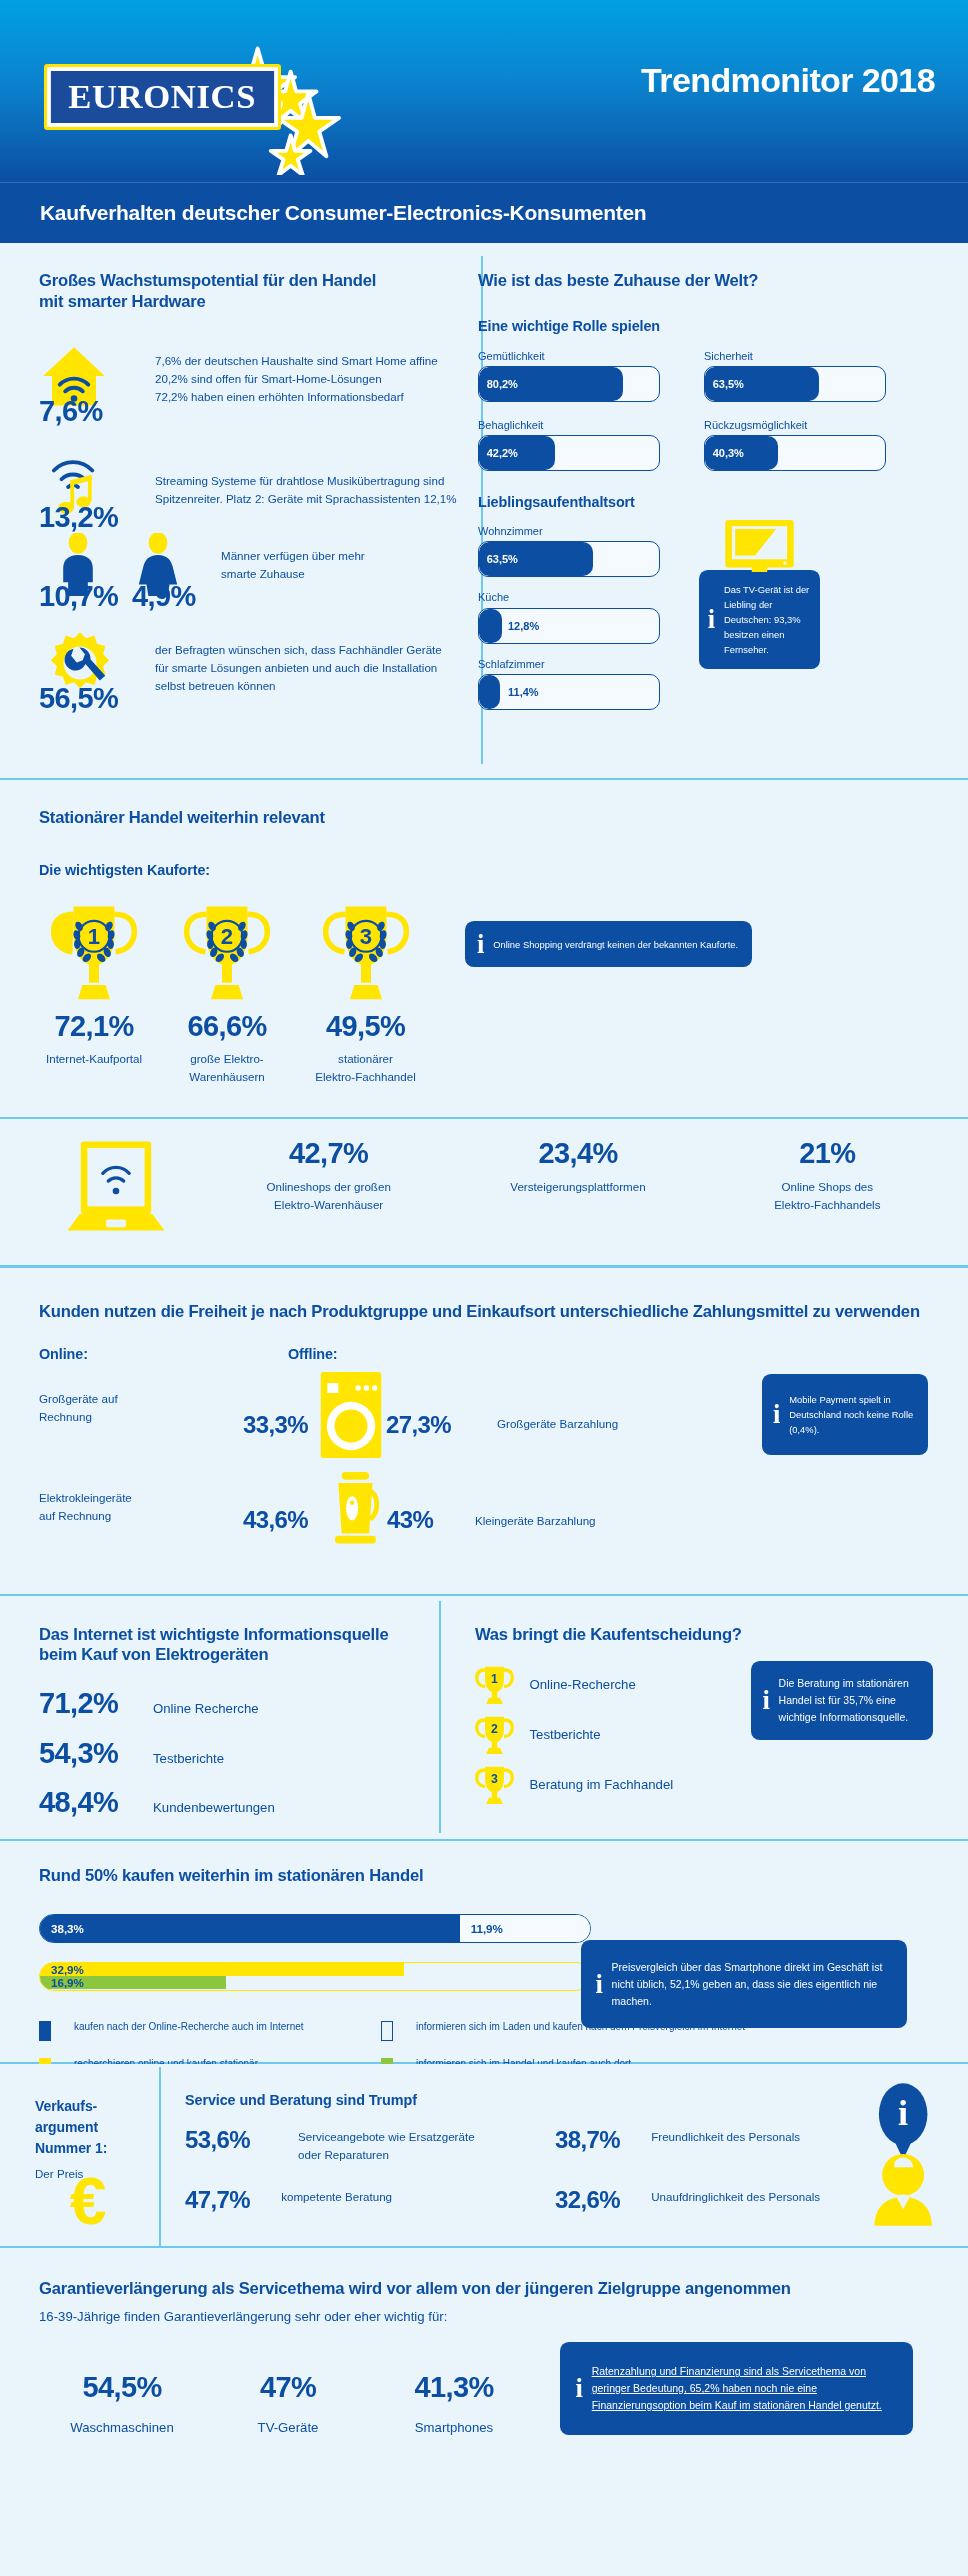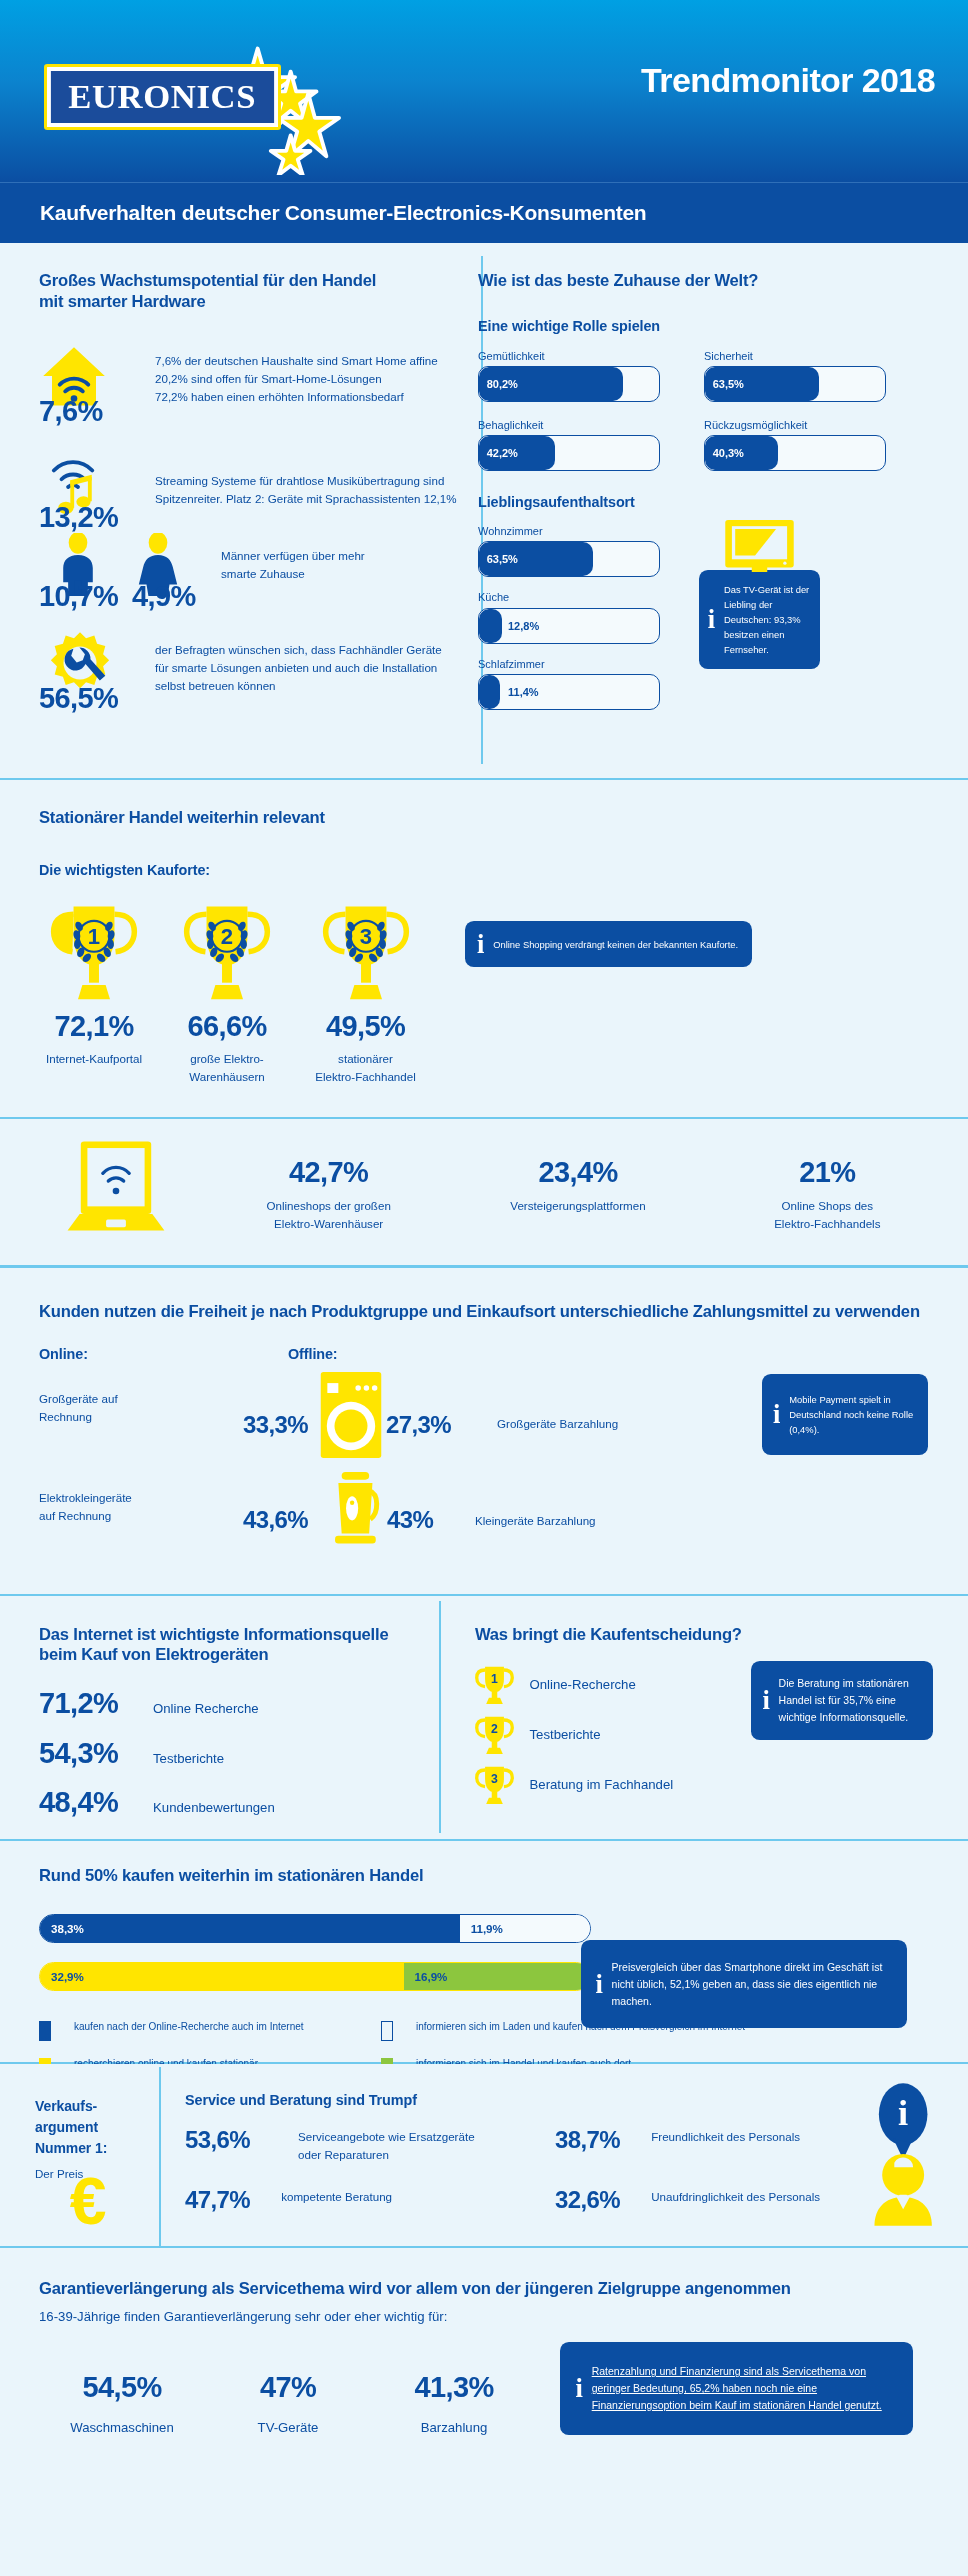--- a/index.html
+++ b/index.html
@@ -374,21 +374,21 @@
           <div class="i">i</div>
           <div class="txt">Online Shopping verdrängt keinen der bekannten Kauforte.</div>
         </div>
       </div>
     </div>
   </div>
 
   <div class="hr"></div>
 
   <div class="section" style="height:146px;">
-    <div style="display:flex; align-items:flex-end; padding:20px 16px 0 61px;">
+    <div style="display:flex; align-items:flex-start; padding:20px 16px 0 61px;">
       <svg width="110" height="94" viewBox="0 0 200 170">
         <rect class="y" x="36" y="4" width="128" height="132" rx="6"></rect>
         <rect fill="#EAF5FB" x="48" y="16" width="104" height="106"></rect>
         <g fill="none" stroke="#0B4EA2" stroke-width="6" stroke-linecap="round">
           <path d="M76,62 a32,32 0 0 1 48,0"></path>
           <path d="M86,76 a20,20 0 0 1 28,0"></path>
         </g>
         <circle class="b" cx="100" cy="94" r="6"></circle>
         <path class="y" d="M12,166 l22,-30 h132 l22,30z"></path>
         <rect fill="#EAF5FB" x="82" y="146" width="36" height="14" rx="3"></rect>
@@ -541,21 +541,21 @@
 
       <div class="sbar" style="width:552px; margin-top:26.5px; background:#F4FAFD;">
         <div class="seg" style="width:76.3%; background:#0B4EA2;">
           <span style="color:#fff;">38,3%</span>
         </div>
         <div class="seg" style="width:23.7%; background:#F4FAFD;">
           <span style="color:#0B4EA2;">11,9%</span>
         </div>
       </div>
 
-      <div class="sbar" style="width:552px; margin-top:19px; border-color:#FFE500;">
+      <div class="sbar" style="width:552px; margin-top:19px; border-color:#FFE500;flex-direction:column;">
         <div class="seg" style="width:66.1%; background:#FFE500;">
           <span style="color:#0B4EA2;">32,9%</span>
         </div>
         <div class="seg" style="width:33.9%; background:#8CC63E;">
           <span style="color:#0B4EA2;">16,9%</span>
         </div>
       </div>
 
       <div class="infobox" style="position:absolute; right:61px; top:99px; width:326px; padding:19px 14.4px;">
         <div class="i">i</div>
@@ -648,21 +648,21 @@
         <div style="width:166px;">
           <div class="big-pct">54,5%</div>
           <div class="body-txt" style="margin-top:15.5px; font-size:13.2px;">Waschmaschinen</div>
         </div>
         <div style="width:166px;">
           <div class="big-pct">47%</div>
           <div class="body-txt" style="margin-top:15.5px; font-size:13.2px;">TV-Geräte</div>
         </div>
         <div style="width:166px;">
           <div class="big-pct">41,3%</div>
-          <div class="body-txt" style="margin-top:15.5px; font-size:13.2px;">Barzahlung</div>
+          <div class="body-txt" style="margin-top:15.5px; font-size:13.2px;">Smartphones</div>
         </div>
       </div>
 
       <div class="infobox" style="position:absolute; right:55px; top:94px; width:353px; padding:21px 15.5px;">
         <div class="i">i</div>
         <div class="txt" style="font-size:10.5px;text-decoration:underline;">Ratenzahlung und Finanzierung sind als Servicethema von geringer Bedeutung, 65,2% haben noch nie eine Finanzierungsoption beim Kauf im stationären Handel genutzt.</div>
       </div>
     </div>
   </div>
 

